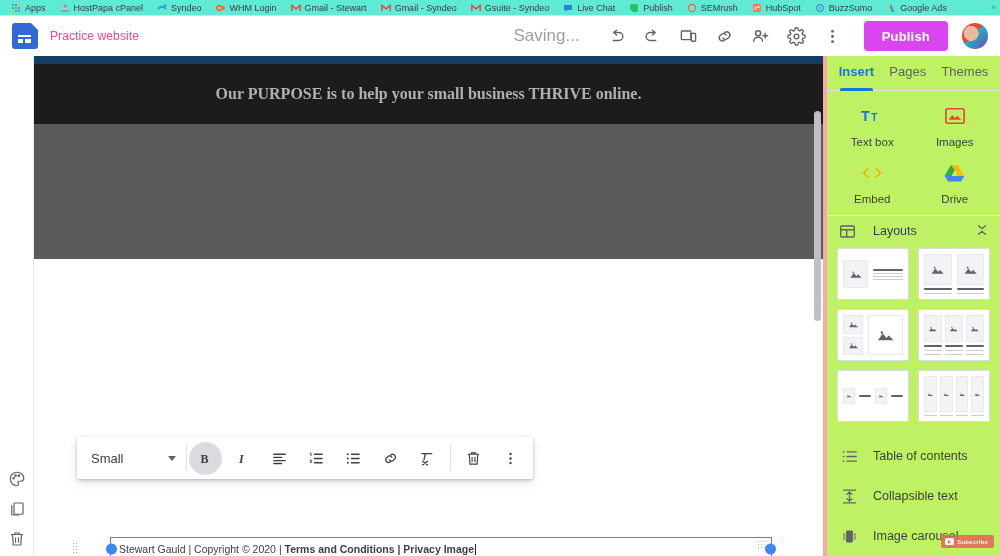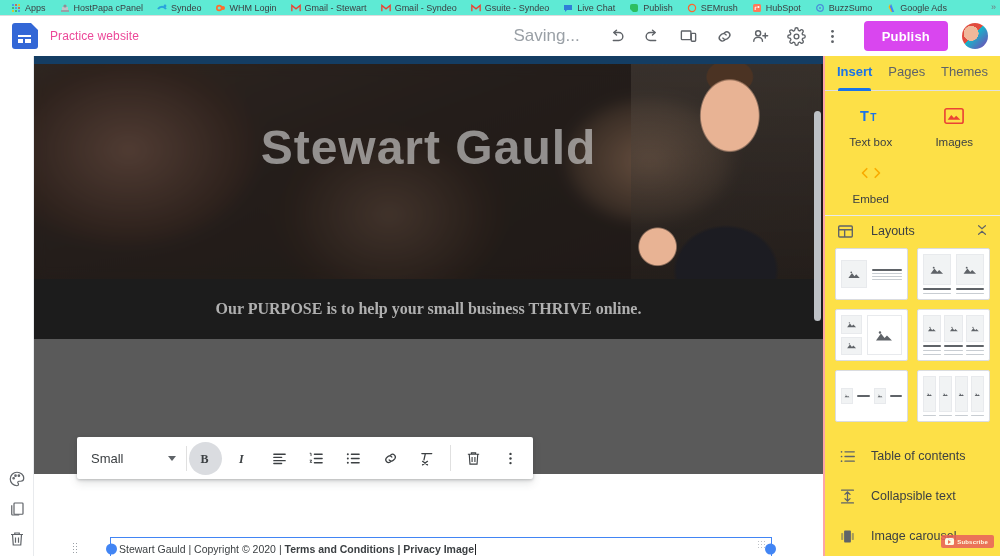--- a/index.html
+++ b/index.html
@@ -262,22 +262,22 @@
   .grip-dots {
     position: absolute; right: 4px; top: 2px;
     width: 10px; height: 8px;
     background-image: radial-gradient(#bdc1c6 38%, transparent 42%);
     background-size: 3px 3px;
   }
 
   
   .right-panel {
     width: 177px; flex: 0 0 177px;
-    background: #fde047;
-    border-left: 2px solid #fca5a5;
+    background: #bef264;
+    border-left: 4px solid #fca5a5;
     display: flex; flex-direction: column;
     overflow: hidden;
     position: relative;
   }
   .panel-tabs {
     display: flex; align-items: flex-end;
     height: 44px;
     border-bottom: 1px solid #e0e0e0;
     padding: 0 4px;
   }
@@ -584,25 +584,20 @@
         <svg width="18" height="18" viewBox="0 0 24 24" fill="none" stroke="currentColor" stroke-width="1.6">
           <path d="M4 6h16M9 6V4h6v2M6 6l1 14h10l1-14M10 10v7M14 10v7"></path>
         </svg>
       </div>
     </div>
   </div>
 
   <div class="canvas">
     <div class="site-topbar"></div>
 
-    <div class="hero">
-      <div class="hero-blur"></div>
-      <div class="hero-person"></div>
-      <div class="hero-title">Stewart Gauld</div>
-    </div>
 
     <div class="tagline-band">
       <div class="tagline">Our PURPOSE is to help your small business THRIVE online.</div>
     </div>
 
     <div class="gray-band"></div>
 
     <div class="footer-band"></div>
 
     <div class="canvas-scroll"></div>
@@ -713,20 +708,36 @@
       <div class="ins-item">
         <span class="ins-ico">
           <svg width="22" height="16" viewBox="0 0 26 16" fill="none" stroke="#f9ab00" stroke-width="2" stroke-linecap="round" stroke-linejoin="round">
             <polyline points="8,3 3,8 8,13"></polyline>
               <polyline points="18,3 23,8 18,13"></polyline>
           </svg>
         </span>
         <span class="ins-label">Embed</span>
       </div>
 
+      <div class="ins-item">
+        <span class="ins-ico">
+          <svg width="21" height="18" viewBox="0 0 22 19">
+            <path d="M7.4 1h7.2l-3.6 6.3z" fill="#fbbc05"></path>
+            <path d="M7.4 1L0.6 12.6h7.2L11 6.3z" fill="#34a853"></path>
+            <path d="M14.6 1l6.8 11.6h-7.2L11 6.3z" fill="#4285f4" opacity=".0"></path>
+            <path d="M0.6 12.6h20.8L17.8 18.6H4.2z" fill="#4285f4"></path>
+            <path d="M14.6 1l6.8 11.6-7 0-3.4-6.3z" fill="#fbbc05" opacity="0"></path>
+            <path d="M14.6 1l6.8 11.6h-6.9L11 6.3z" fill="#34a853" opacity="0"></path>
+            <path d="M14.6 1l6.8 11.6h-6.9L11.1 6.3z" fill="#ea4335" opacity="0"></path>
+            <path d="M14.6 1l6.8 11.6h-7L11 6.3z" fill="#fbbc05"></path>
+            <path d="M7.4 1L0.6 12.6h6.9L11 6.3z" fill="#34a853"></path>
+          </svg>
+        </span>
+        <span class="ins-label">Drive</span>
+      </div>
     </div>
 
     <div class="panel-section-head">
       <span class="psh-ico">
         <svg width="17" height="17" viewBox="0 0 20 20" fill="none" stroke="currentColor" stroke-width="1.6">
           <rect x="2" y="3.5" width="16" height="13" rx="1.2"></rect>
             <path d="M2 8h16M9 8v8.5"></path>
         </svg>
       </span>
       <span class="psh-title">Layouts</span>

